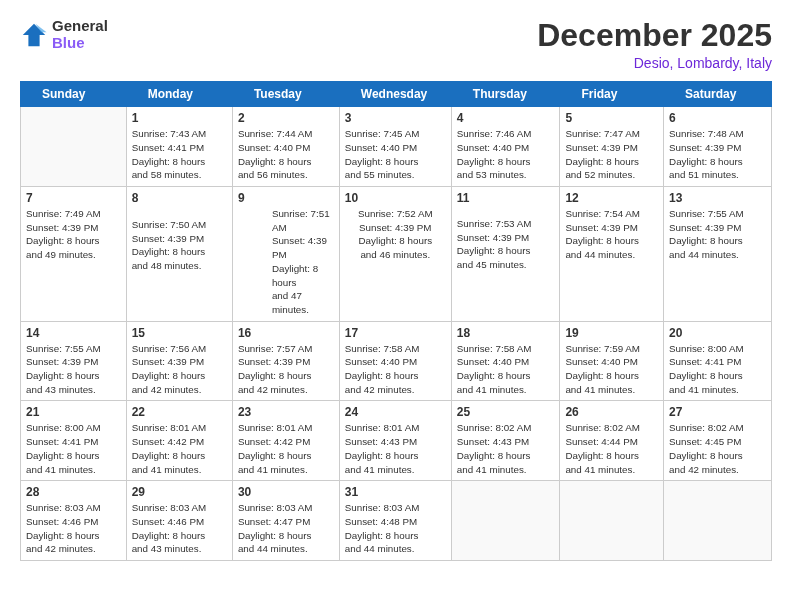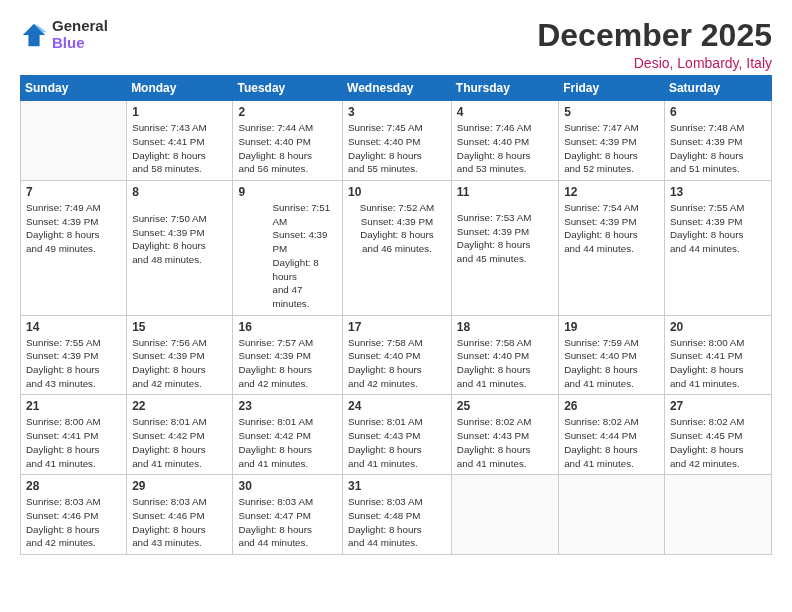--- a/index.html
+++ b/index.html
@@ -13,21 +13,21 @@
     .page {
       width: 792px;
       height: 612px;
       background: #fff;
       padding: 18px 20px 12px 20px;
     }
     .header {
       display: flex;
       align-items: flex-start;
       justify-content: space-between;
-      margin-bottom: 4px;
+      margin-bottom: 10px;
     }
     .logo {
       display: flex;
       align-items: center;
       gap: 4px;
     }
     .logo-text {
       display: flex;
       flex-direction: column;
       line-height: 1.1;
@@ -50,33 +50,33 @@
       text-align: right;
     }
     .month-title {
       font-size: 32px;
       font-weight: bold;
       color: #333;
       line-height: 1.1;
     }
     .location {
       font-size: 14px;
-      color: #be185d;
+      color: #6d28d9;
       margin-top: 2px;
       text-align: right;
     }
     .calendar {
       width: 100%;
       border-collapse: collapse;
       font-size: 10.5px;
     }
     .calendar thead th {
       background: #1a6fbf;
       color: #fff;
-      padding: 5px 4px;
+      padding: 5px 21px;
       text-align: left;
       font-size: 12px;
       font-weight: bold;
       border: 1px solid #1a6fbf;
     }
     .calendar tbody td {
       border: 1px solid #ccc;
       vertical-align: top;
       padding: 4px 5px;
       width: 113px;

